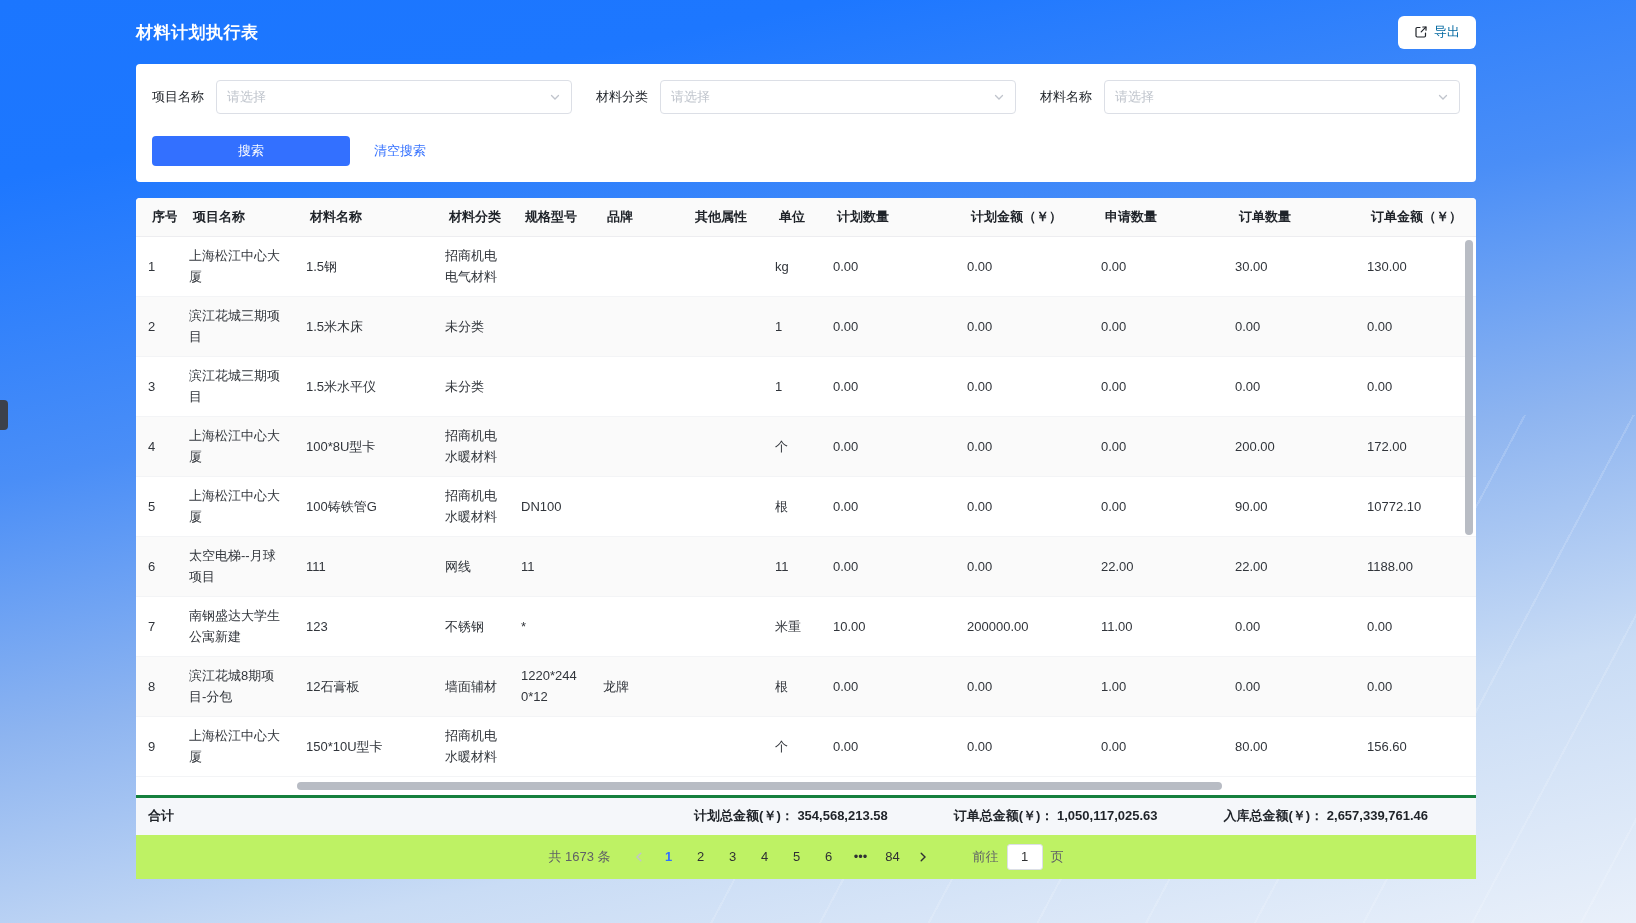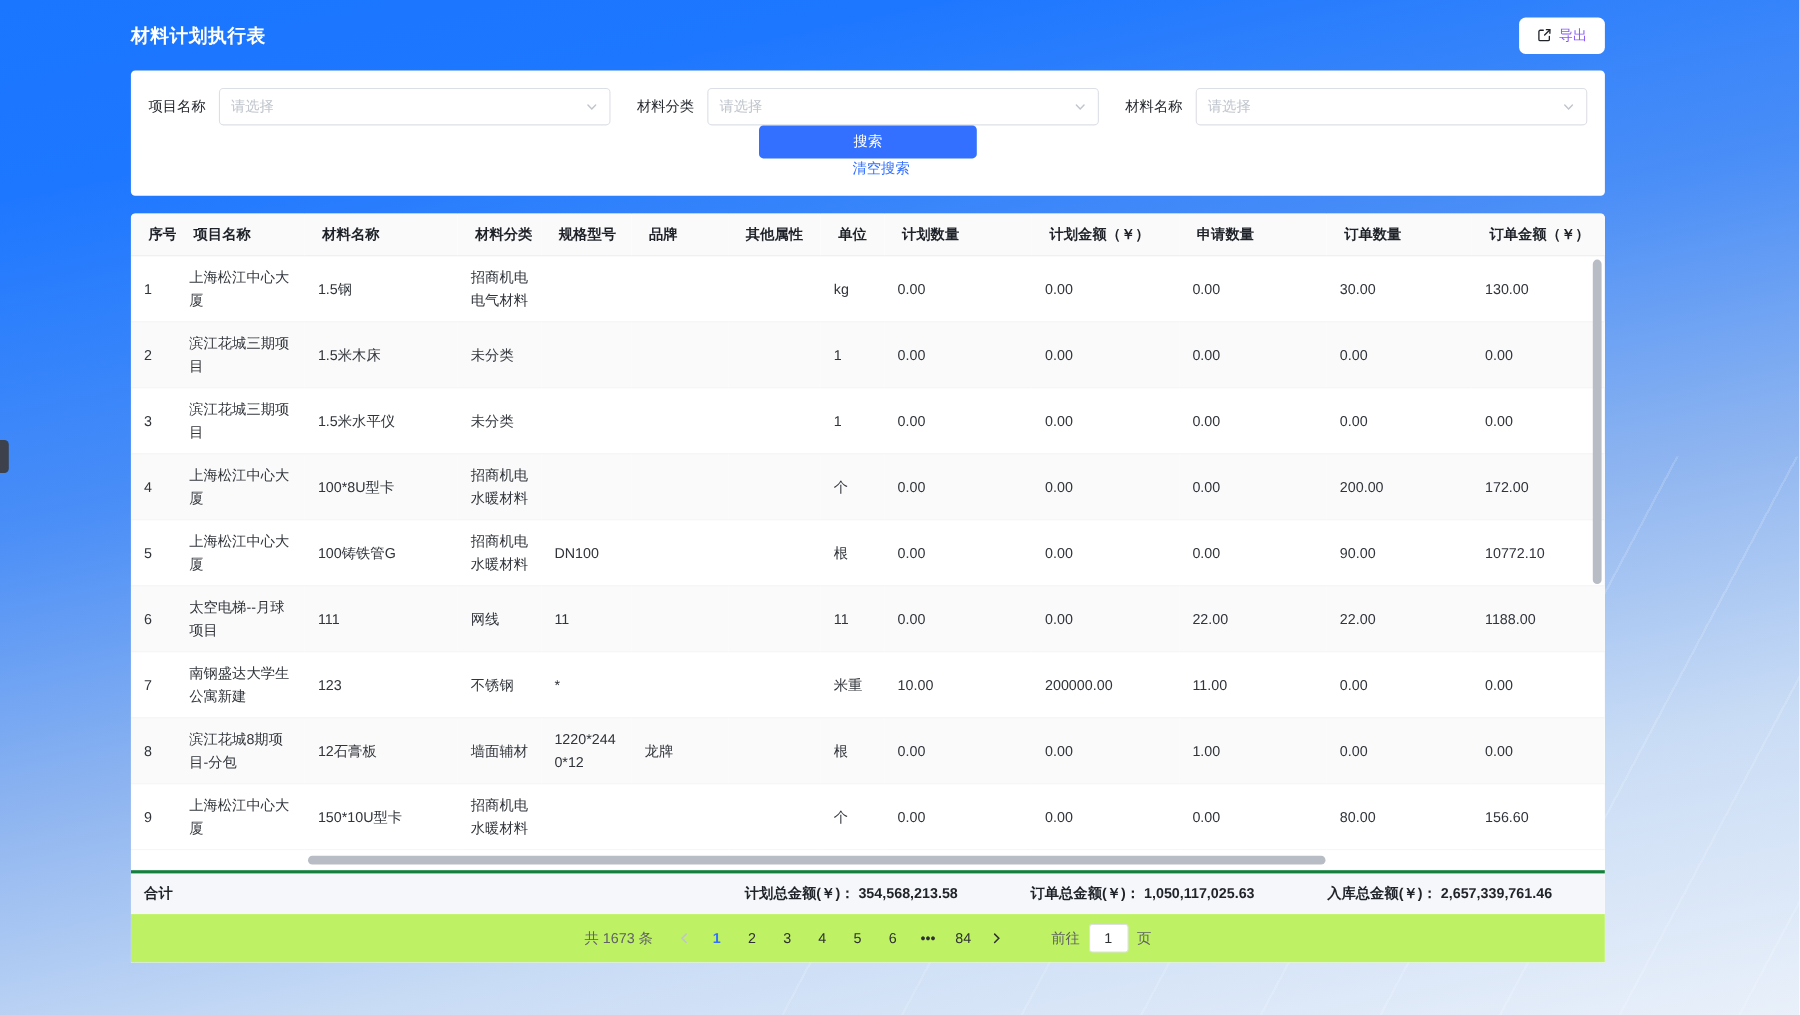--- a/index.html
+++ b/index.html
@@ -9,42 +9,42 @@
   .screen {
     position:relative; width:1636px; height:923px;
     background:linear-gradient(168deg,#1b76ff 0%,#1d77ff 14%,#4a8ef7 38%,#8db4f0 58%,#c9dcf5 78%,#e9f0fa 100%);
   }
   .bg-deco {
     position:absolute; right:0; bottom:0; width:60%; height:55%;
     background:repeating-linear-gradient(118deg, rgba(255,255,255,0.28) 0 2px, rgba(255,255,255,0) 2px 96px);
     opacity:.55; pointer-events:none;
   }
 
-  .content { position:absolute; left:119px; top:0; width:1340px; }
+  .content { position:absolute; left:136px; top:0; width:1340px; }
 
   
   .header-bar { height:64px; display:flex; align-items:center; justify-content:space-between; }
   .page-title { color:#fff; font-size:17px; font-weight:700; letter-spacing:.5px; }
   .export-btn {
     display:flex; align-items:center; gap:6px; background:#fff; border:none;
-    border-radius:6px; height:33px; padding:0 16px; font-size:13px; color:#8b5cf6; cursor:pointer;
+    border-radius:6px; height:33px; padding:0 16px; font-size:13px; color:#0369a1; cursor:pointer;
     font-family:inherit;
   }
 
   
   .filter-card { background:#fff; border-radius:4px; padding:16px; }
   .filter-row { display:flex; gap:24px; }
   .filter-field { display:flex; align-items:center; flex:1; min-width:0; }
   .filter-label { font-size:13px; color:#1f2329; margin-right:12px; white-space:nowrap; }
   .select {
     flex:1; height:30px; border:1px solid #dcdfe6; border-radius:4px; background:#fff;
     display:flex; align-items:center; justify-content:space-between; padding:16px 10px; cursor:pointer;
   }
   .select .ph { color:#bfc4cc; font-size:13px; }
-  .actions-row { margin-top:0; display:flex; align-items:center;flex-direction:column; }
+  .actions-row { margin-top:22px; display:flex; align-items:center; }
   .search-btn {
     width:198px; height:30px; background:#3370ff; color:#fff; border:none; border-radius:4px;
     font-size:13px; cursor:pointer; font-family:inherit;
   }
   .clear-link { margin-left:24px; color:#3370ff; font-size:13px; text-decoration:none; cursor:pointer; }
 
   
   .table-card { margin-top:16px; background:#fff; border-radius:4px 4px 0 0; position:relative; overflow:hidden; }
   table { width:100%; border-collapse:collapse; table-layout:fixed; }
   th {

